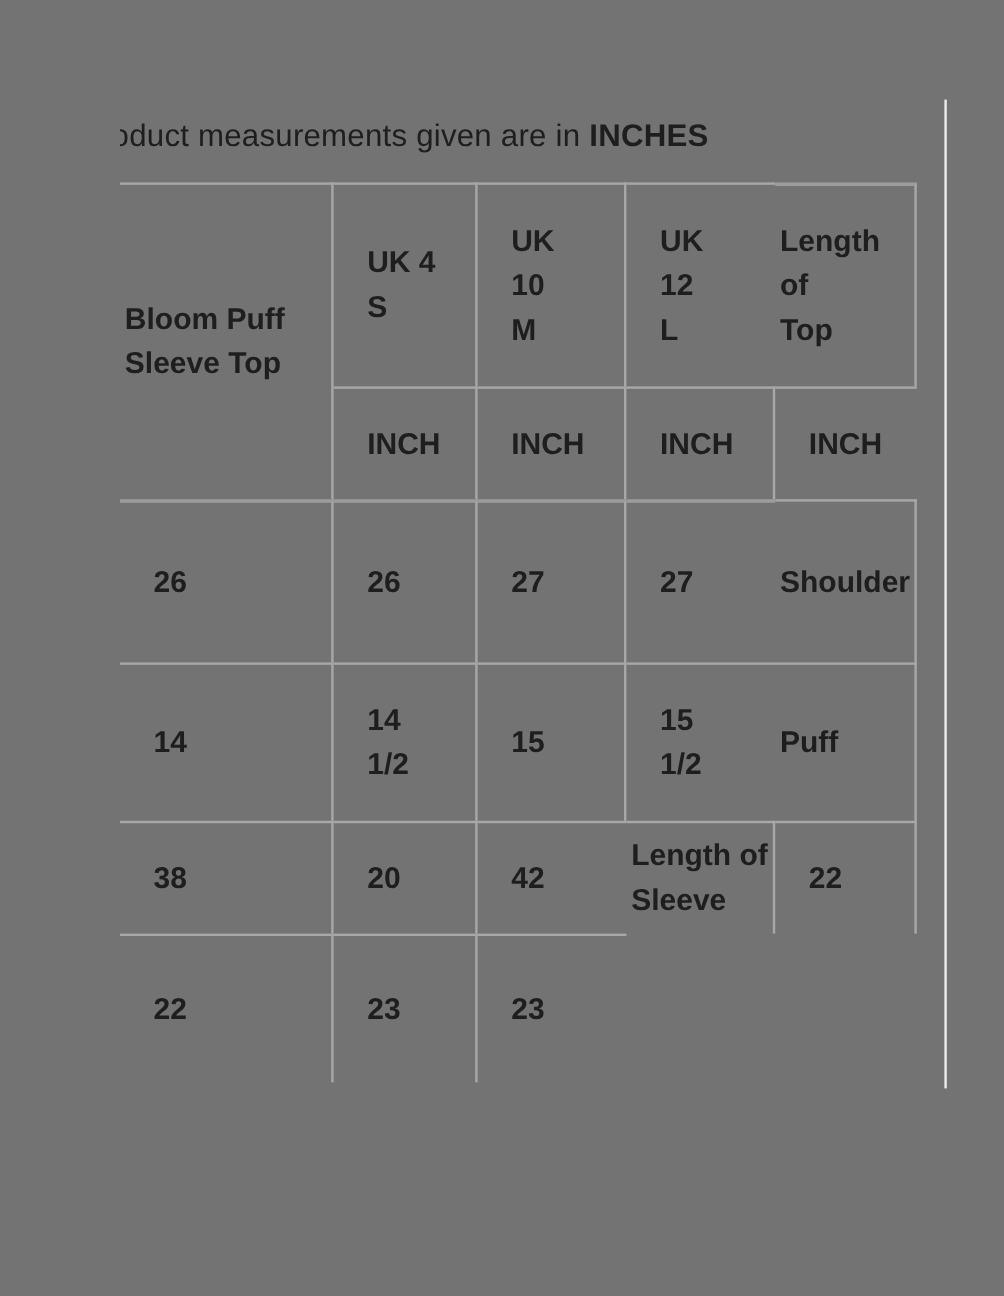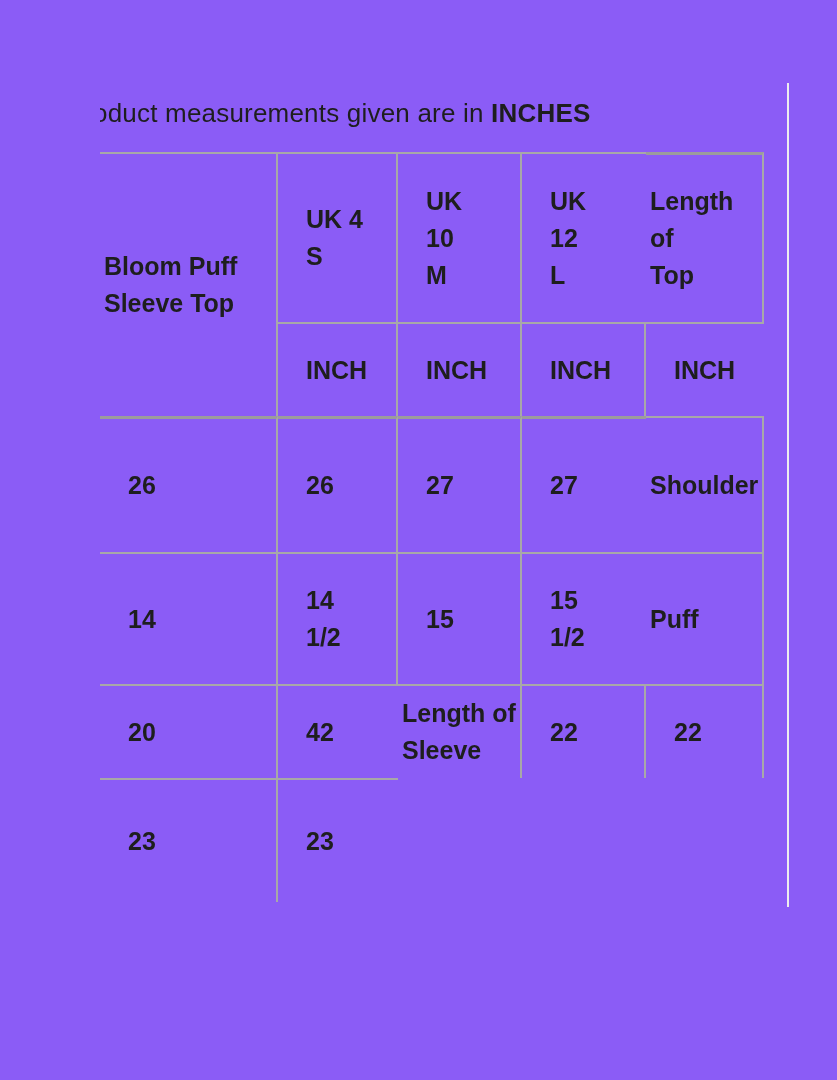--- a/index.html
+++ b/index.html
@@ -4,21 +4,21 @@
 <style>
   html, body {
     margin: 0;
     padding: 0;
     background: #ffffff;
   }
   .canvas {
     position: relative;
     width: 837px;
     height: 1080px;
-    background: #8b5cf6;
+    background: #737373;
     font-family: "Liberation Sans", "DejaVu Sans", sans-serif;
     color: #1e1e1e;
     overflow: hidden;
   }
 
   
   .title-wrap {
     position: absolute;
     left: 100px;
     top: 97px;
@@ -121,20 +121,21 @@
 
     <div class="cell label-col bt br">Shoulder</div>
     <div class="cell bt br">14</div>
     <div class="cell bt br">14
 1/2</div>
     <div class="cell bt br">15</div>
     <div class="cell bt">15
 1/2</div>
 
     <div class="cell label-col bt br">Puff</div>
+    <div class="cell bt br">38</div>
     <div class="cell bt br">20</div>
     <div class="cell bt">42</div>
 
     <div class="cell label-col bt br">Length of
 Sleeve</div>
     <div class="cell bt br">22</div>
     <div class="cell bt br">22</div>
     <div class="cell bt br">23</div>
     <div class="cell bt">23</div>
 

